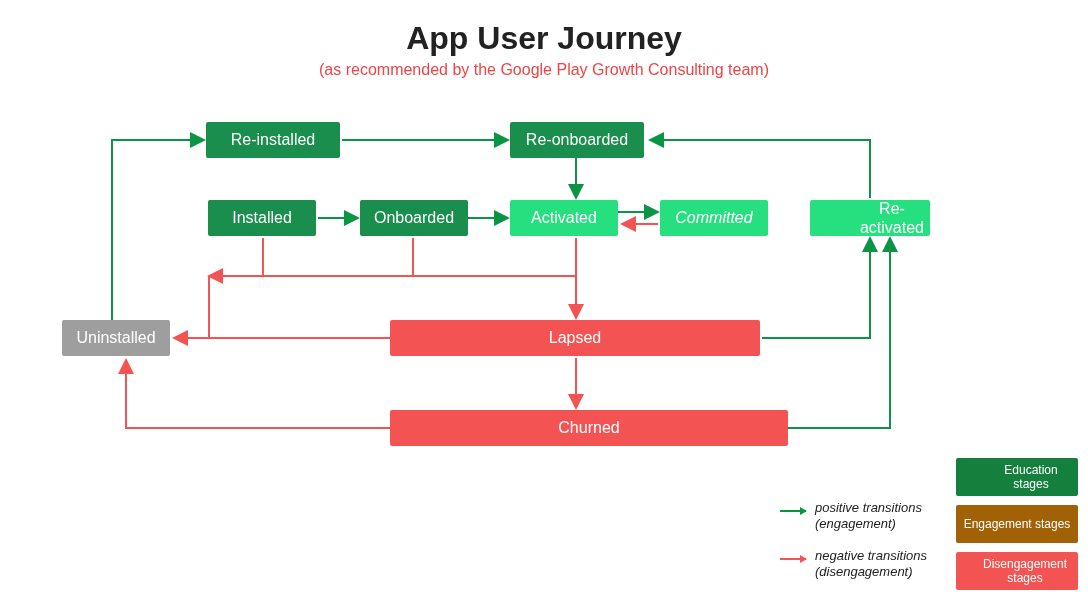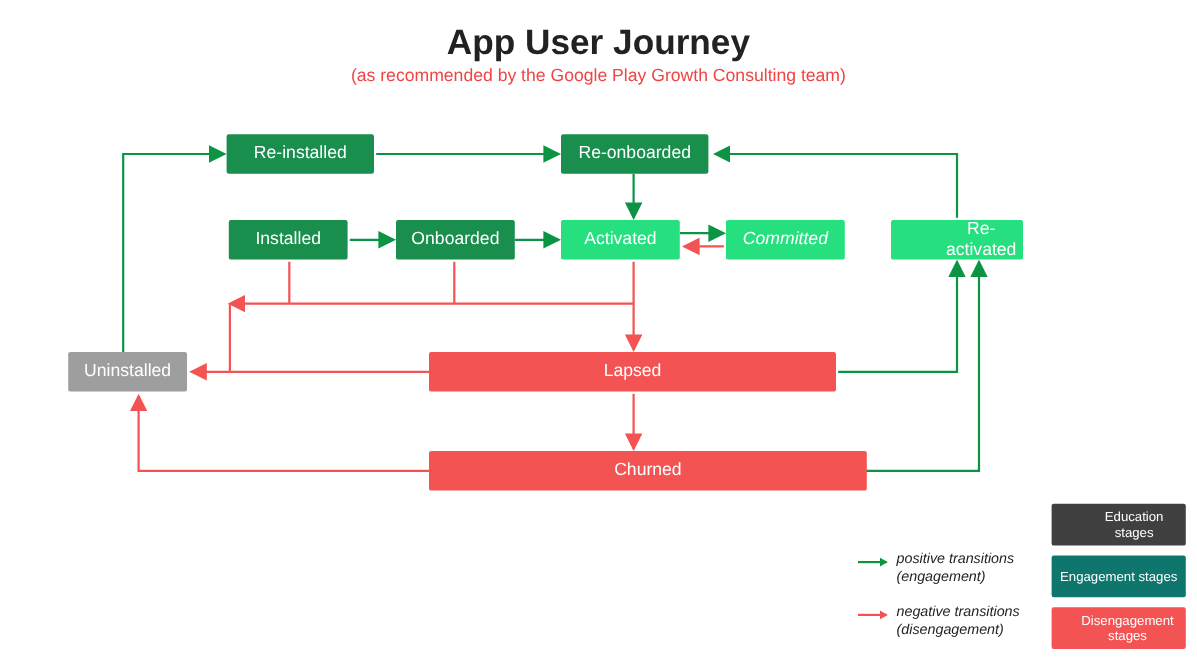--- a/index.html
+++ b/index.html
@@ -7,22 +7,22 @@
   .title-block { text-align: center; padding-top: 20px; }
   .title { font-size: 32px; font-weight: 600; color: #222; }
   .subtitle { font-size: 16px; color: #ef4444; margin-top: 4px; }
   .canvas { position: absolute; top: 0; left: 0; width: 1088px; height: 610px; }
   .node { position: absolute; display: flex; align-items: center; justify-content: center; color: #fff; font-size: 16px; border-radius: 2px; text-align: center; line-height: 1.2; }
   .node.dark-green { background: #198e4d; }
   .node.light-green { background: #26e07f; }
   .node.red { background: #f45353; }
   .node.gray { background: #9e9e9e; }
   .legend-box { position: absolute; width: 122px; height: 38px; display: flex; align-items: center; justify-content: center; color: #fff; font-size: 12px; text-align: center; line-height: 1.2; padding: 2px 4px; border-radius: 2px; }
-  .legend-box.dark-green { background: #404040; padding-left: 32px; }
-  .legend-box.light-green { background: #0f766e; }
+  .legend-box.dark-green { background: #15803d; padding-left: 32px; }
+  .legend-box.light-green { background: #a16207; }
   .legend-box.red { background: #f45353; }
   .legend-label { position: absolute; font-size: 13px; font-style: italic; color: #222; text-align: left; line-height: 1.25; }
   .legend-arrow { position: absolute; width: 26px; height: 2px; }
   .legend-arrow.green { background: #0b9444; }
   .legend-arrow.red { background: #f45353; }
   .legend-arrow::after { content: ""; position: absolute; right: -1px; top: -3px; width: 0; height: 0; border-top: 4px solid transparent; border-bottom: 4px solid transparent; }
   .legend-arrow.green::after { border-left: 7px solid #0b9444; }
   .legend-arrow.red::after { border-left: 7px solid #f45353; }
   svg.lines { position: absolute; top: 0; left: 0; width: 1088px; height: 610px; pointer-events: none; }
 </style>

